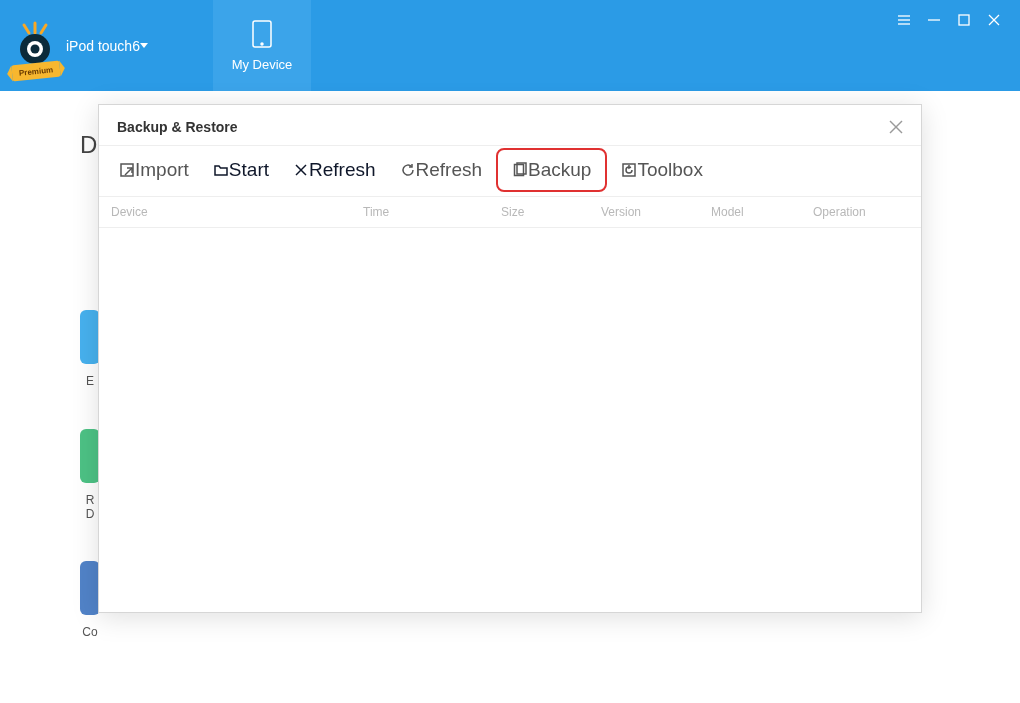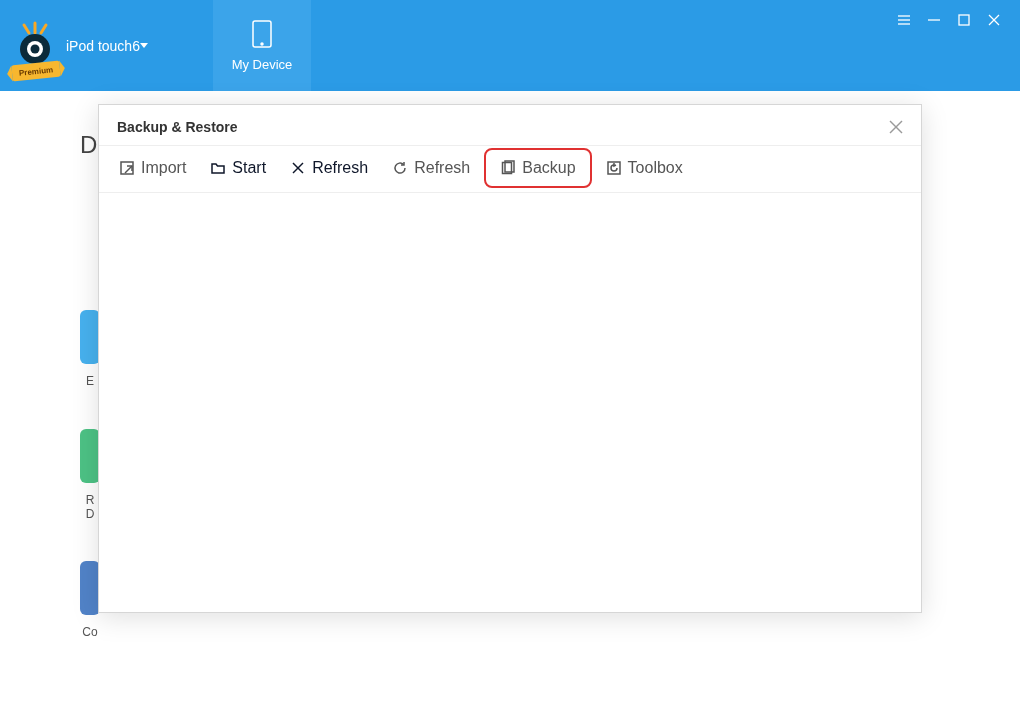--- a/index.html
+++ b/index.html
@@ -160,26 +160,25 @@
   .toolbar {
     display: flex;
     align-items: center;
     padding: 6px 10px 8px 10px;
     gap: 4px;
     border-bottom: 1px solid #eee;
   }
   .tool {
     display: flex;
     align-items: center;
-    gap: 6px;
     padding: 7px 10px;
     border-radius: 2px;
     cursor: pointer;
     color: #555;
-    font-size: 16px;
+    font-size: 19px;
   }
   .tool.disabled { color: #0f172a; cursor: default; }
   .tool-icon { width:16px; height:16px; stroke:currentColor; fill:none; stroke-width:1.5; }
   .tool.highlighted {
     border: 2.5px solid #e03131;
     border-radius: 8px;
     padding: 9px 14px;
     margin: -4px 0;
   }
   .cols {
@@ -313,15 +312,23 @@
     <div class="tool">
       <svg class="tool-icon" viewBox="0 0 16 16">
           <rect x="2" y="2" width="12" height="12"></rect>
           <path d="M8 5 A3 3 0 1 0 11 8"></path>
           <path d="M8 3 v3 l2 -1"></path>
         </svg>
       <span>Toolbox</span>
     </div>
   </div>
 
+  <div class="cols">
+    <div class="col-device">Device</div>
+    <div class="col-time">Time</div>
+    <div class="col-size">Size</div>
+    <div class="col-version">Version</div>
+    <div class="col-model">Model</div>
+    <div class="col-operation">Operation</div>
+  </div>
 
   <div></div>
 </div>
 
 </body></html>

